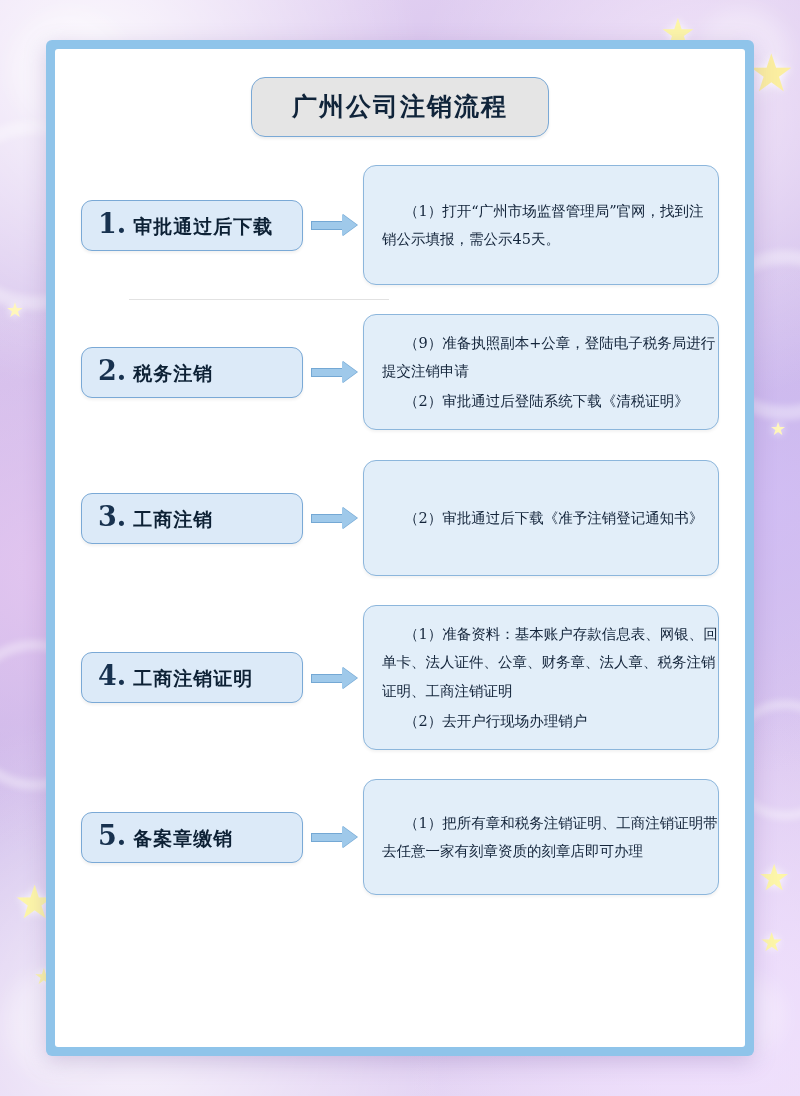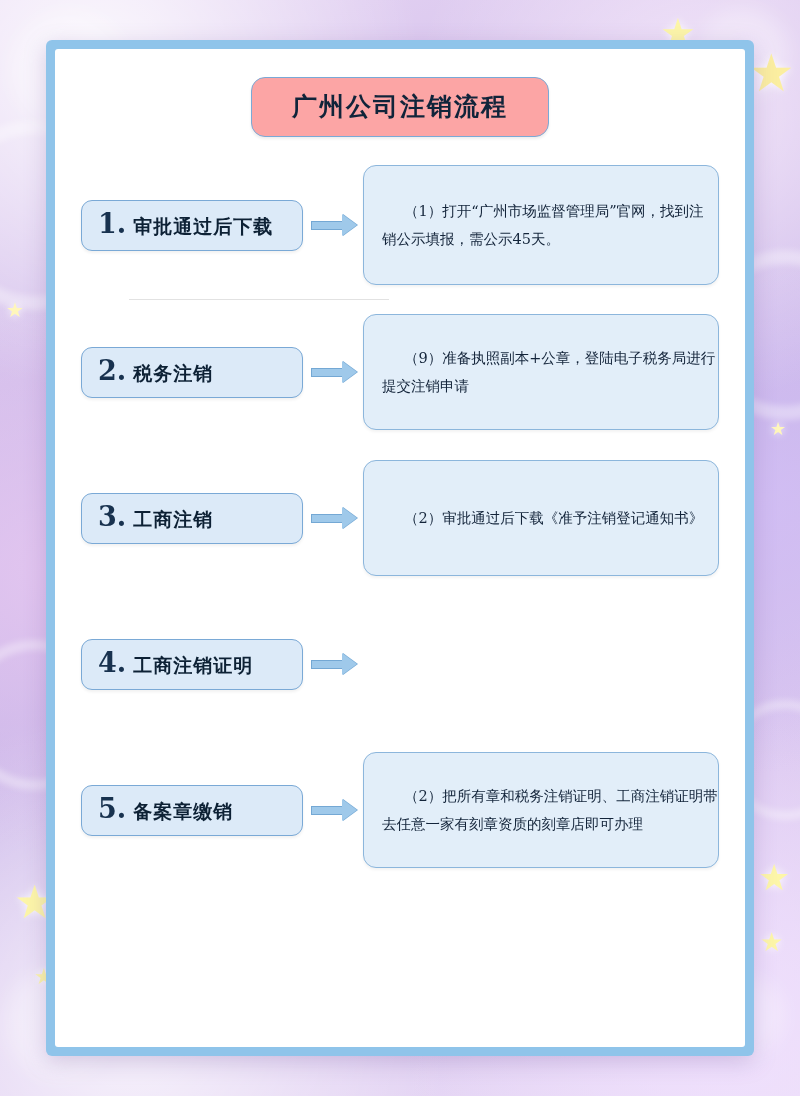--- a/index.html
+++ b/index.html
@@ -89,21 +89,21 @@
 
   
   .title-wrap {
     display: flex;
     justify-content: center;
     margin-top: 4px;
   }
   .title-box {
     border: 1px solid #7aa9d6;
     border-radius: 14px;
-    background: #fca5a5;
+    background: #e5e5e5;
     padding: 12px 40px 13px 40px;
     box-shadow: 0 2px 3px rgba(0,0,0,0.07);
   }
   .title-box .title-text {
     font-size: 25px;
     font-weight: bold;
     color: #10243a;
     letter-spacing: 2px;
     font-family: "DejaVu Serif", serif;
   }
@@ -271,20 +271,21 @@
             <span class="step-num">2.</span>
             <span class="step-name">税务注销</span>
           </div>
         </div>
         <div class="arrow">
           <div class="shaft"></div>
             <div class="head"></div>
         </div>
         <div class="step-body">
           <div class="body-line">（9）准备执照副本+公章，登陆电子税务局进行提交注销申请</div>
+          <div class="body-line">（2）审批通过后登陆系统下载《清税证明》</div>
         </div>
       </div>
 
       <div class="step-row s3">
         <div class="step-left">
           <div class="step-label">
             <span class="step-num">3.</span>
             <span class="step-name">工商注销</span>
           </div>
         </div>
@@ -301,33 +302,37 @@
         <div class="step-left">
           <div class="step-label">
             <span class="step-num">4.</span>
             <span class="step-name">工商注销证明</span>
           </div>
         </div>
         <div class="arrow">
           <div class="shaft"></div>
             <div class="head"></div>
         </div>
+        <div class="step-body">
+          <div class="body-line">（1）准备资料：基本账户存款信息表、网银、回单卡、法人证件、公章、财务章、法人章、税务注销证明、工商注销证明</div>
+          <div class="body-line">（2）去开户行现场办理销户</div>
+        </div>
       </div>
 
       <div class="step-row s5">
         <div class="step-left">
           <div class="step-label">
             <span class="step-num">5.</span>
             <span class="step-name">备案章缴销</span>
           </div>
         </div>
         <div class="arrow">
           <div class="shaft"></div>
             <div class="head"></div>
         </div>
         <div class="step-body">
-          <div class="body-line">（2）把所有章和税务注销证明、工商注销证明带去任意一家有刻章资质的刻章店即可办理</div>
+          <div class="body-line">（1）把所有章和税务注销证明、工商注销证明带去任意一家有刻章资质的刻章店即可办理</div>
         </div>
       </div>
 
     </div>
   </div>
 </div>
 
 </body></html>

